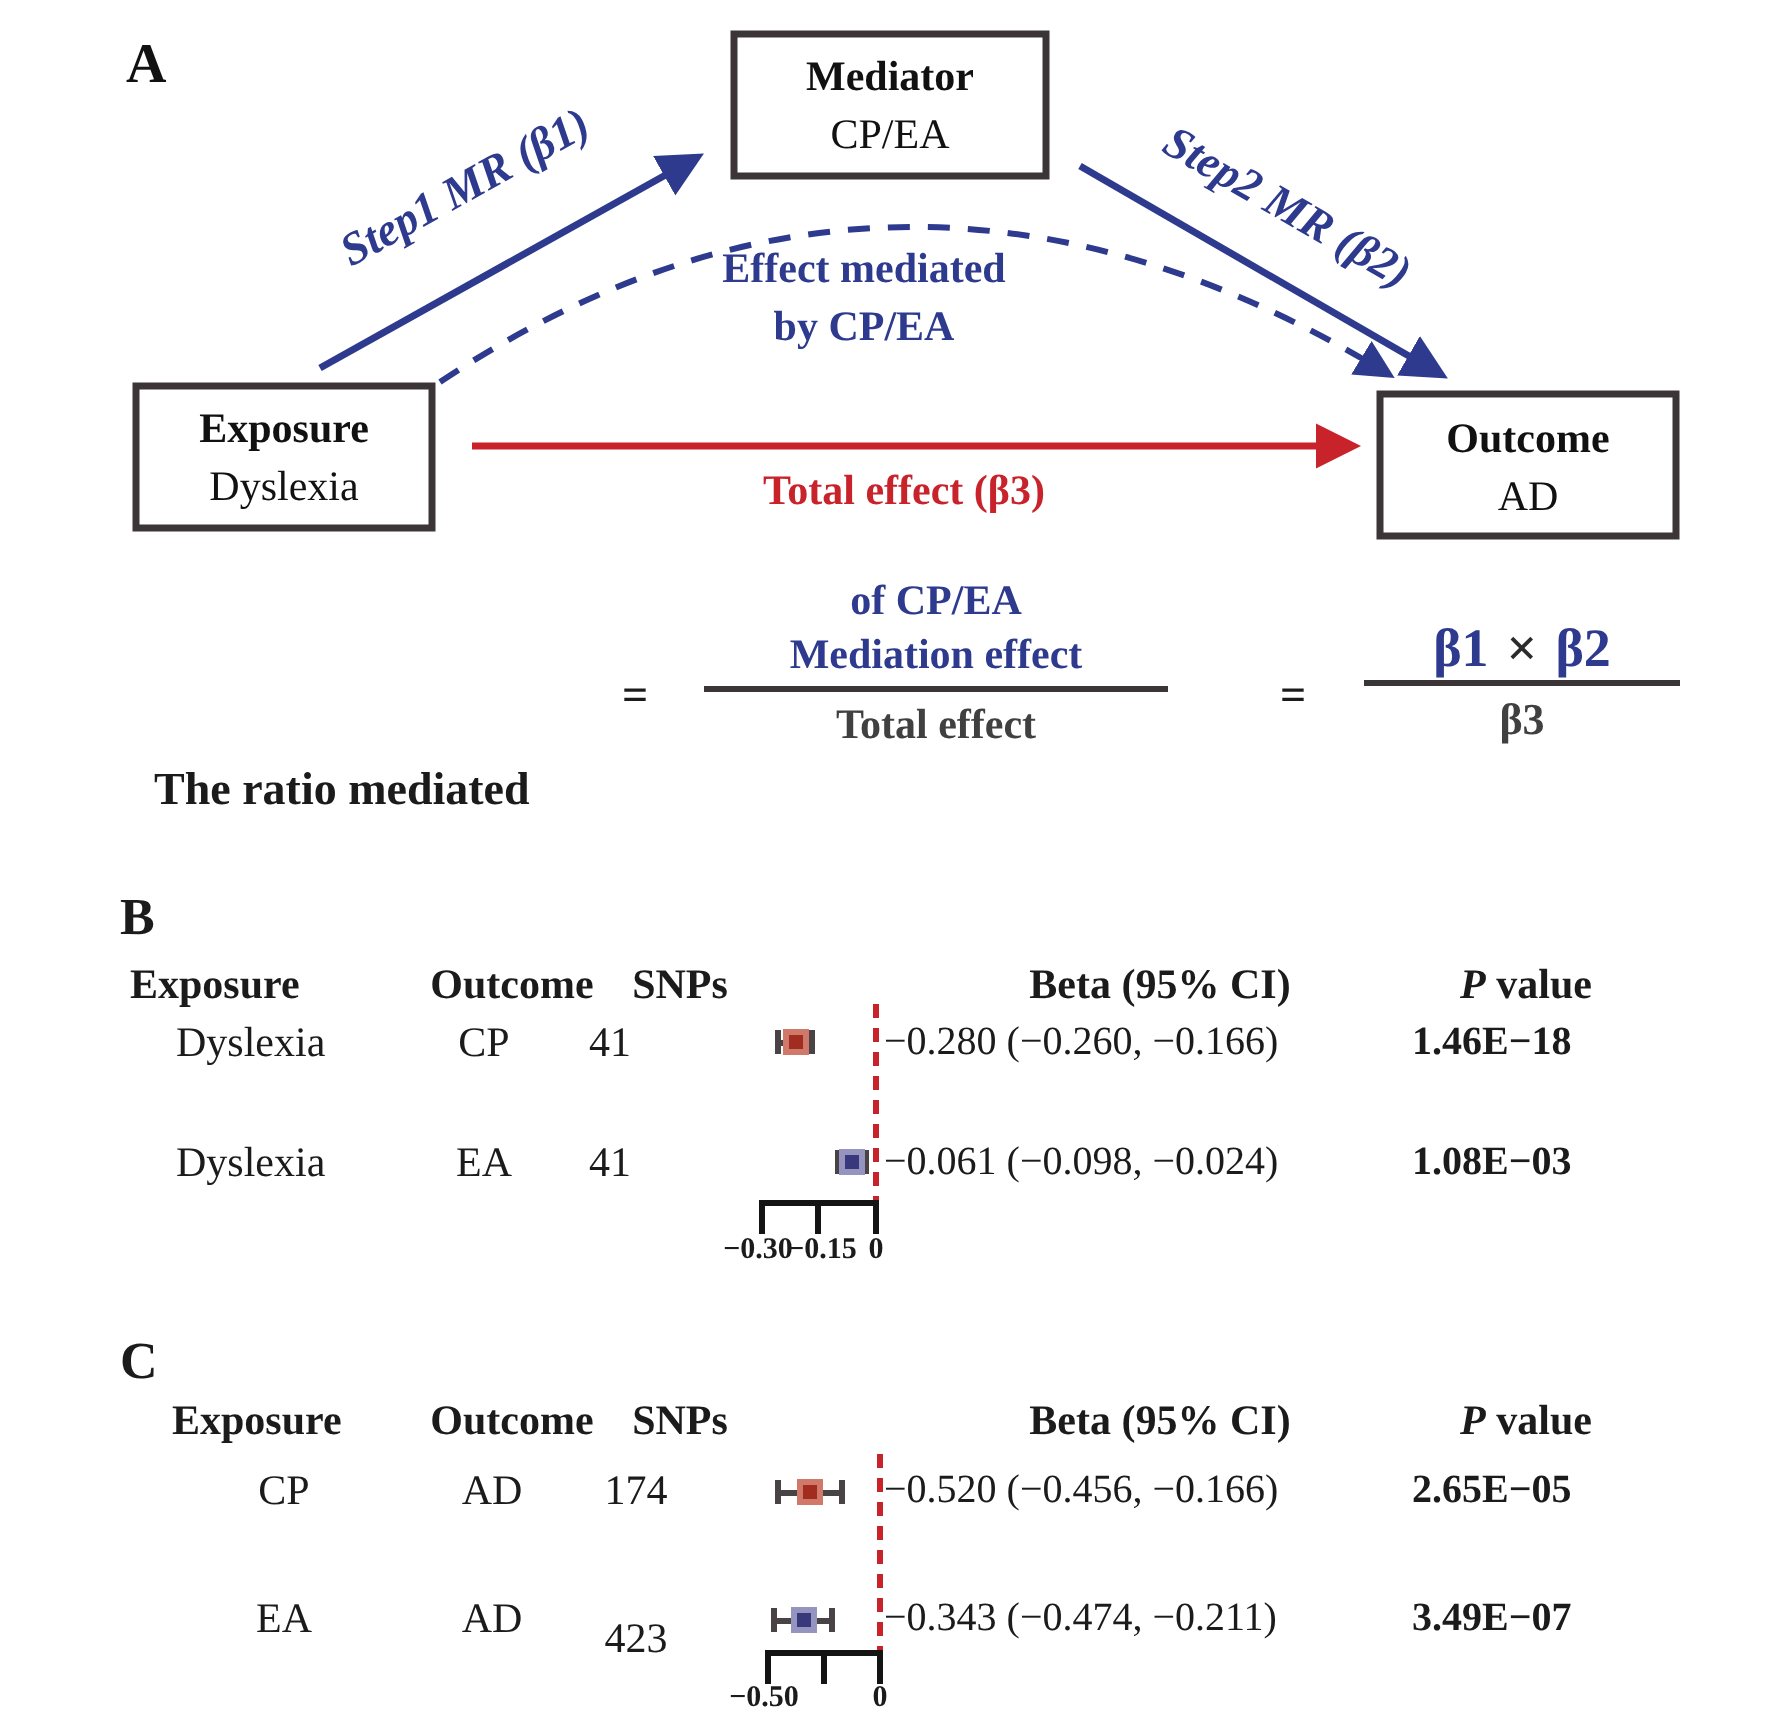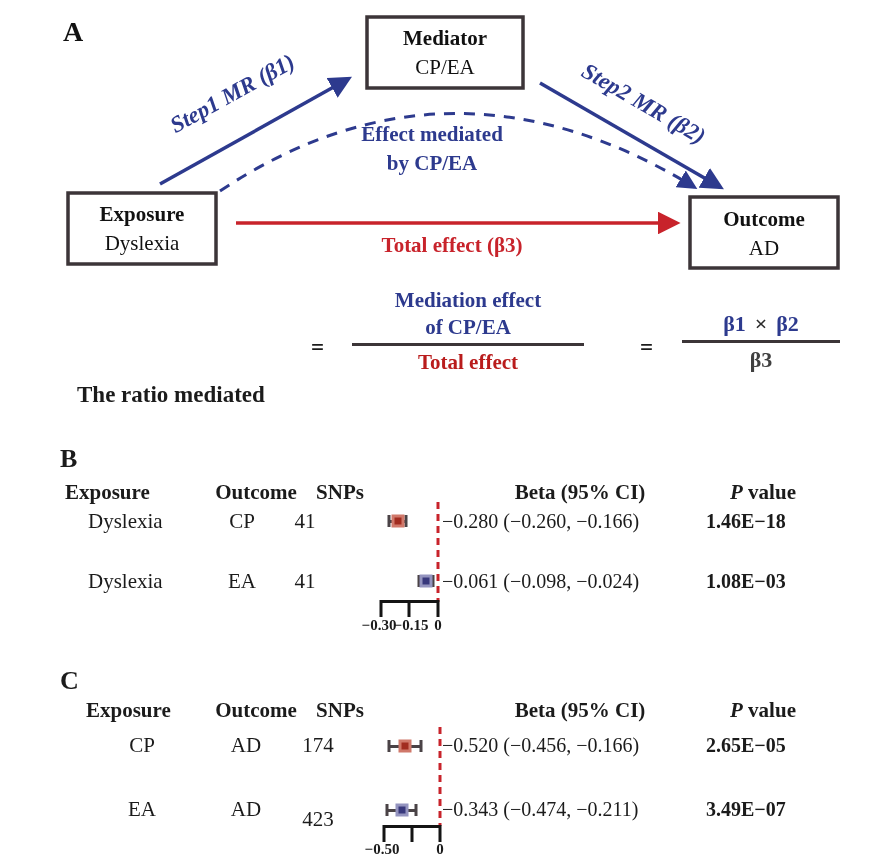--- a/index.html
+++ b/index.html
@@ -12,22 +12,22 @@
   .cellt{font-size:21px;}
   .ci{font-size:20px;}
   .pv{font-size:20px;font-weight:bold;}
   .ticklab{font-size:15px;font-weight:bold;}
   
   .f-lhs{font-size:23px;font-weight:bold;margin-top:48px;}
   .f-eq{font-size:23px;font-weight:bold;}
   .frac{text-align:center;}
   .f-bar{height:0;border-top:3.5px solid #3c3538;margin:2px 0 3px 0;}
   .f-num{font-size:21px;font-weight:bold;color:#2d3a8e;line-height:27px;}
-  .f-den{font-size:21px;font-weight:bold;color:#b91c1c;line-height:27px;}
-  .f-num2{font-size:22px;font-weight:bold;line-height:28px;}
+  .f-den{font-size:21px;font-weight:bold;color:#404040;line-height:27px;}
+  .f-num2{font-size:27px;font-weight:bold;line-height:28px;}
   .f-den2{font-size:22px;font-weight:bold;color:#404040;line-height:27px;}
   .blue-t{color:#2d3a8e;}
   .times{color:#2b2b2b;padding:0 9px;}
   
   .marker-group{position:absolute;left:0;width:100%;height:0;}
   .wl{position:absolute;top:-1.5px;height:3px;background:#4a4346;}
   .cap{position:absolute;top:-6px;width:3px;height:12px;background:#4a4346;transform:translateX(-50%);}
   .mk{position:absolute;width:13px;height:13px;transform:translate(-50%,-50%);}
   .mk::after{content:"";position:absolute;inset:3px;}
   .mk.red{background:#d0786a;}
@@ -78,22 +78,22 @@
 
     <rect x="690" y="197" width="148" height="71" fill="#ffffff" stroke="#3c3538" stroke-width="3.5"></rect>
     <text x="764" y="226" text-anchor="middle" font-size="21" font-weight="bold" fill="#111111">Outcome</text>
     <text x="764" y="255" text-anchor="middle" font-size="21" fill="#111111">AD</text>
   </svg>
 
   <div class="abs f-lhs" style="left:77px;top:334px;">The ratio mediated</div>
   <div class="abs f-eq" style="left:311px;top:335px;">=</div>
 
   <div class="abs frac" style="left:352px;top:287px;width:232px;">
+    <div class="f-num">of CP/EA</div>
     <div class="f-num">Mediation effect</div>
-    <div class="f-num">of CP/EA</div>
     <div class="f-bar"></div>
     <div class="f-den">Total effect</div>
   </div>
 
   <div class="abs f-eq" style="left:640px;top:335px;">=</div>
 
   <div class="abs frac" style="left:682px;top:310px;width:158px;">
     <div class="f-num2"><span class="blue-t">β1</span><span class="times">×</span><span class="blue-t">β2</span></div>
     <div class="f-bar"></div>
     <div class="f-den2">β3</div>

